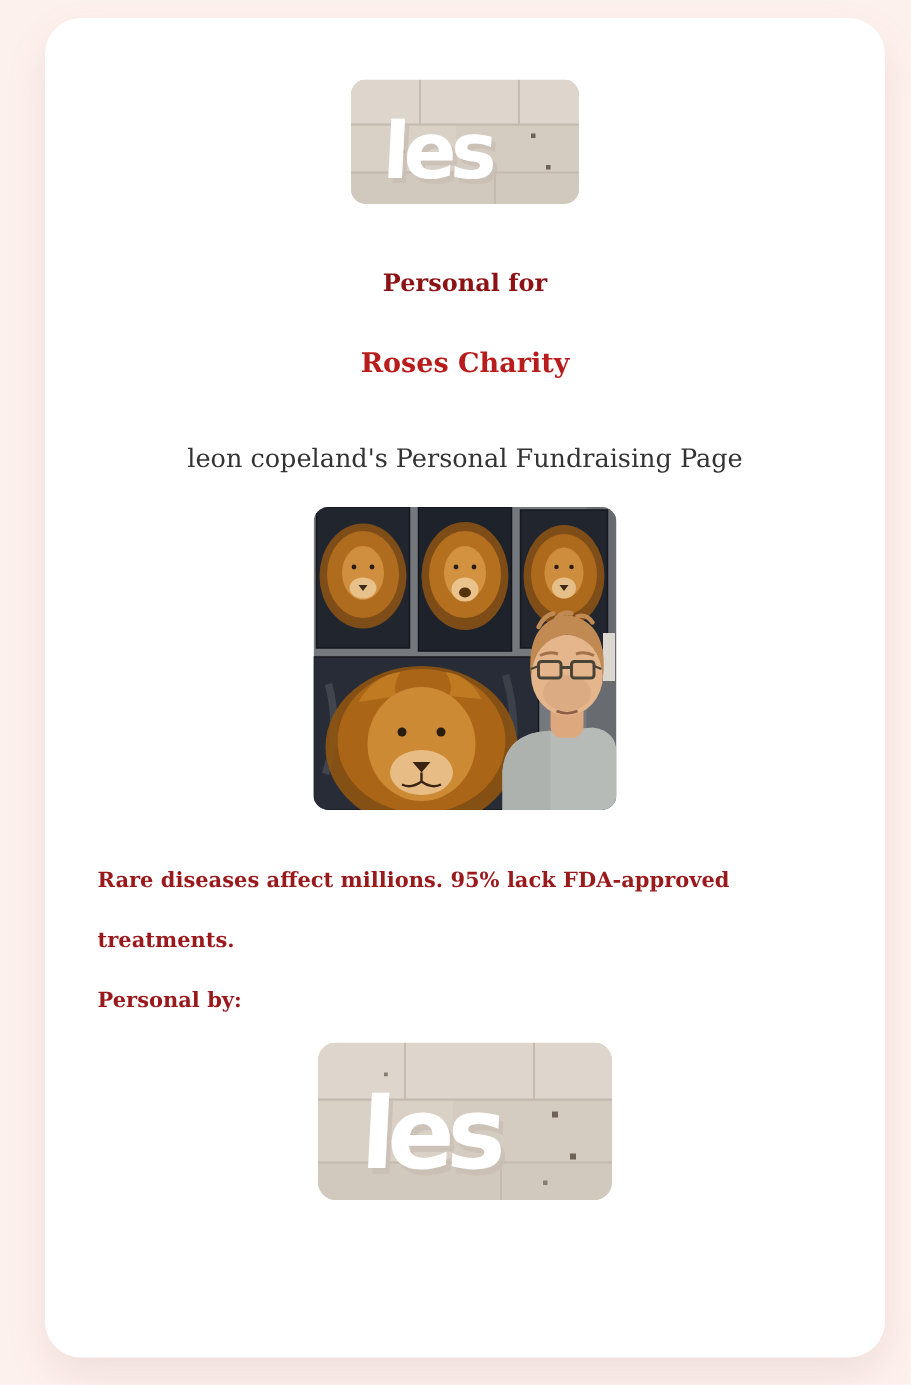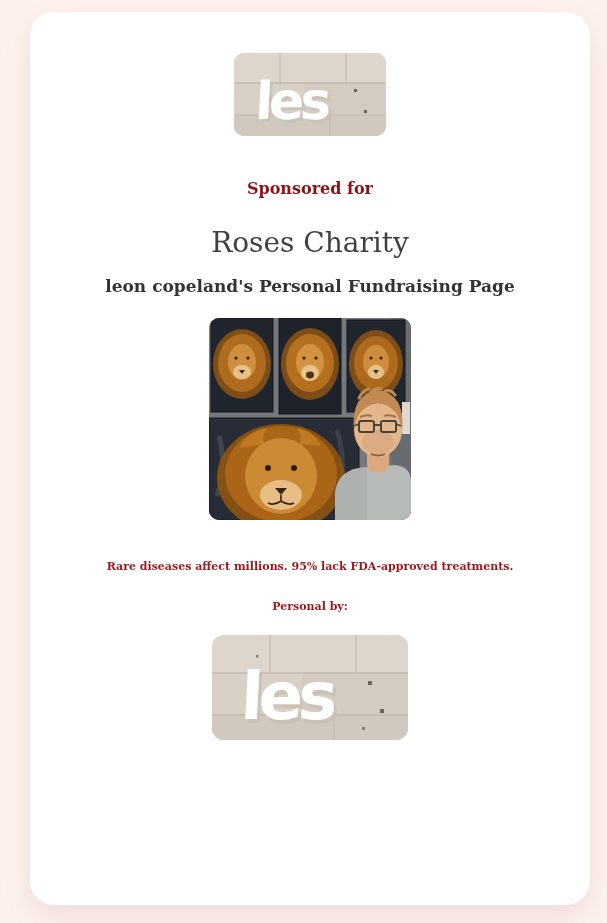--- a/index.html
+++ b/index.html
@@ -37,50 +37,49 @@
 
   .eyebrow {
     margin-top: 43px;
     font-size: 16px;
     font-weight: bold;
     color: #8d1215;
     line-height: 20px;
   }
   .charity {
     margin-top: 31px;
-    font-size: 28px;
-    font-weight: normal;
-    color: #404040;
+    font-size: 18px;
+    font-weight: bold;
+    color: #b91c1c;
     line-height: 26px;
     text-decoration: none;
     cursor: pointer;
   }
   .subtitle {
-    margin-top: 20px;
+    margin-top: 40px;
     font-size: 17px;
-    font-weight: bold;
+    font-weight: normal;
     color: #333333;
     line-height: 21px;
   }
   .photo {
     margin-top: 21px;
     width: 202px;
     height: 202px;
     border-radius: 10px;
     overflow: hidden;
     flex: 0 0 auto;
   }
   .photo svg { display: block; width: 100%; height: 100%; }
 
   .text-block {
     margin-top: 27px;
     width: 490px;
-    text-align: center;
     line-height: 40px;
-    font-size: 11px;
+    font-size: 14px;
     font-weight: bold;
   }
   .text-block p { margin: 0; color: #9a191c; }
   .sponsored {
     color: #333333;
     font-weight: bold;
     margin: 0;
   }
 </style>
 </head>
@@ -102,21 +101,21 @@
       <rect x="120" y="36" width="3" height="3" fill="#6e6254"></rect>
       <rect x="130" y="57" width="3" height="3" fill="#6e6254"></rect>
       <rect x="34" y="47" width="2" height="2" fill="#8a7d6e"></rect>
       <g transform="skewX(-3)">
         <text x="60" y="66" text-anchor="middle" font-family="DejaVu Sans, sans-serif" font-weight="bold" font-size="52" letter-spacing="-4" fill="#c9bfb3" opacity="0.8" transform="translate(3,3)">les</text>
         <text x="60" y="66" text-anchor="middle" font-family="DejaVu Sans, sans-serif" font-weight="bold" font-size="52" letter-spacing="-4" fill="#ffffff">les</text>
       </g>
     </svg>
   </div>
 
-  <div class="eyebrow">Sponsored for</div>
+  <div class="eyebrow">Personal for</div>
 
   <a class="charity">Roses Charity</a>
 
   <div class="subtitle">leon copeland's Personal Fundraising Page</div>
 
   <div class="photo">
     <svg viewBox="0 0 202 202" preserveAspectRatio="none">
 
       <rect x="0" y="0" width="202" height="202" fill="#75797d"></rect>
       <rect x="182" y="0" width="20" height="202" fill="#686c70"></rect>

